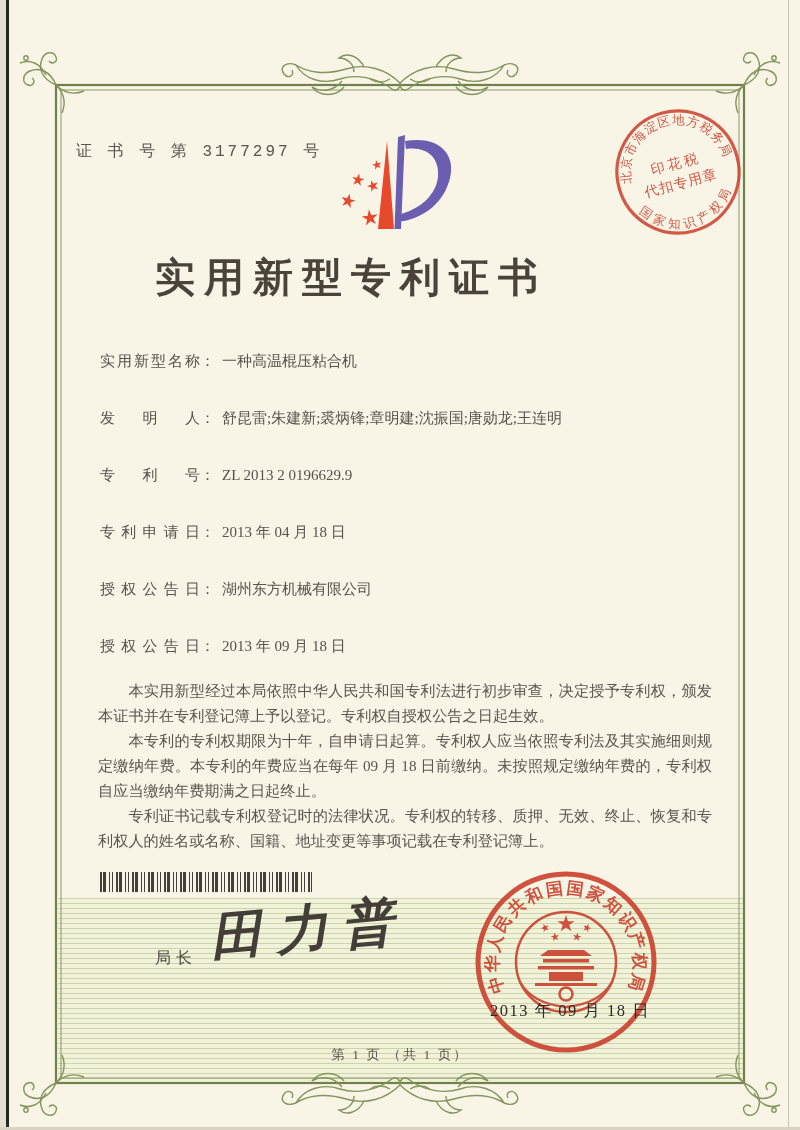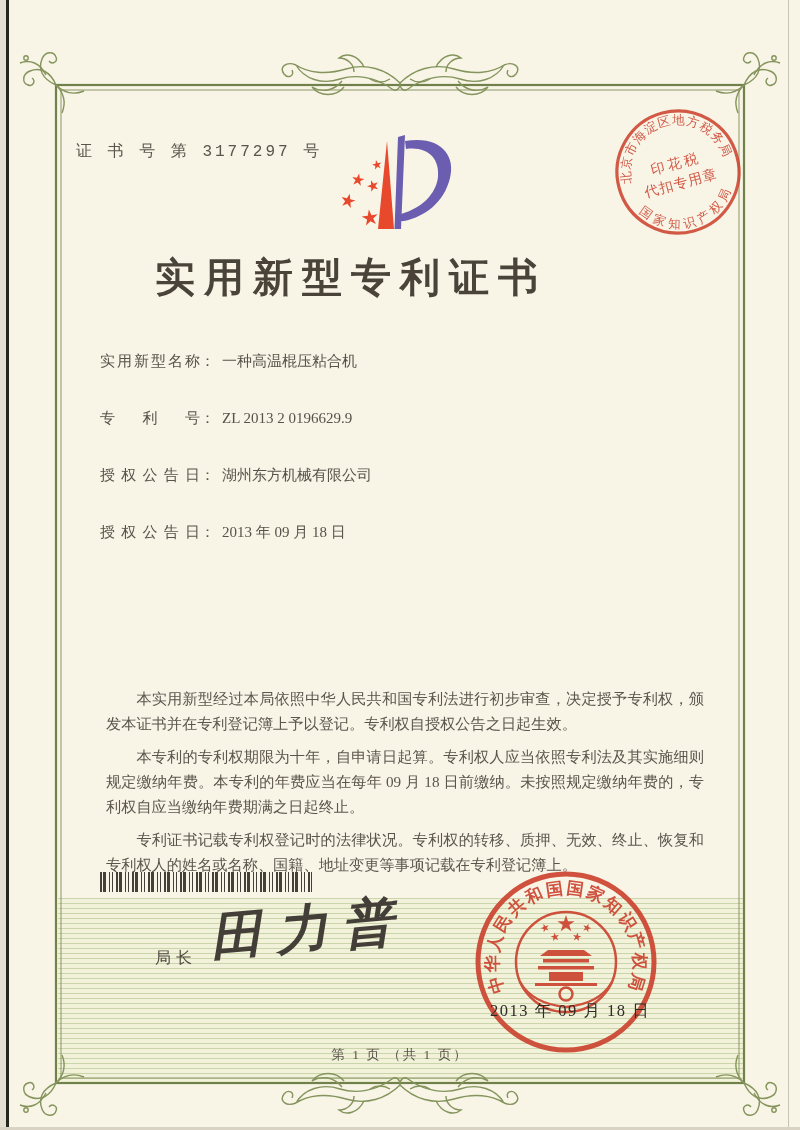--- a/index.html
+++ b/index.html
@@ -28,21 +28,21 @@
   .title{left:0;top:250px;width:644px;text-align:center;font-size:40px;font-weight:bold;
          letter-spacing:9px;color:#494339;margin-left:29px;}
 
   .fields{left:100px;top:352px;width:580px;font-size:15px;color:#58524a;}
   .field-row{height:23px;margin-bottom:34px;white-space:nowrap;}
   .flabel{display:inline-block;width:100px;text-align:justify;text-align-last:justify;vertical-align:top;}
   .fsep{margin-right:7px;}
 
   .body-text{left:98px;top:678px;width:614px;font-size:15.2px;line-height:25px;
              text-align:justify;color:#5b554c;}
-  .body-text p{margin:8px;text-indent:2em;}
+  .body-text p{margin:0;text-indent:2em;}
 
   .barcode{left:100px;top:872px;width:212px;height:20px;
     background:repeating-linear-gradient(90deg,
       #45413a 0px,#45413a 2px, transparent 2px, transparent 3px,
       #45413a 3px,#45413a 6px, transparent 6px, transparent 9px,
       #45413a 9px,#45413a 10px, transparent 10px, transparent 12px,
       #45413a 12px,#45413a 13px, transparent 13px, transparent 16px);}
 
   .director-title{left:155px;top:948px;font-size:16px;letter-spacing:5px;color:#4c463e;}
   .director-signature{left:210px;top:903px;font-size:52px;font-style:italic;font-weight:bold;
@@ -132,21 +132,27 @@
 </svg>
 
 <div class="abs cert-no">证 书 号 第 3177297 号</div>
 <div class="abs title">实用新型专利证书</div>
 
 <div class="abs fields">
   <div class="field-row">
     <span class="flabel">实用新型名称</span><span class="fsep">：</span><span class="fvalue">一种高温棍压粘合机</span>
   </div>
   <div class="field-row">
+    <span class="flabel">发明人</span><span class="fsep">：</span><span class="fvalue">舒昆雷;朱建新;裘炳锋;章明建;沈振国;唐勋龙;王连明</span>
+  </div>
+  <div class="field-row">
     <span class="flabel">专利号</span><span class="fsep">：</span><span class="fvalue">ZL 2013 2 0196629.9</span>
+  </div>
+  <div class="field-row">
+    <span class="flabel">专利申请日</span><span class="fsep">：</span><span class="fvalue">2013 年 04 月 18 日</span>
   </div>
   <div class="field-row">
     <span class="flabel">授权公告日</span><span class="fsep">：</span><span class="fvalue">湖州东方机械有限公司</span>
   </div>
   <div class="field-row">
     <span class="flabel">授权公告日</span><span class="fsep">：</span><span class="fvalue">2013 年 09 月 18 日</span>
   </div>
 </div>
 
 <div class="abs body-text">

